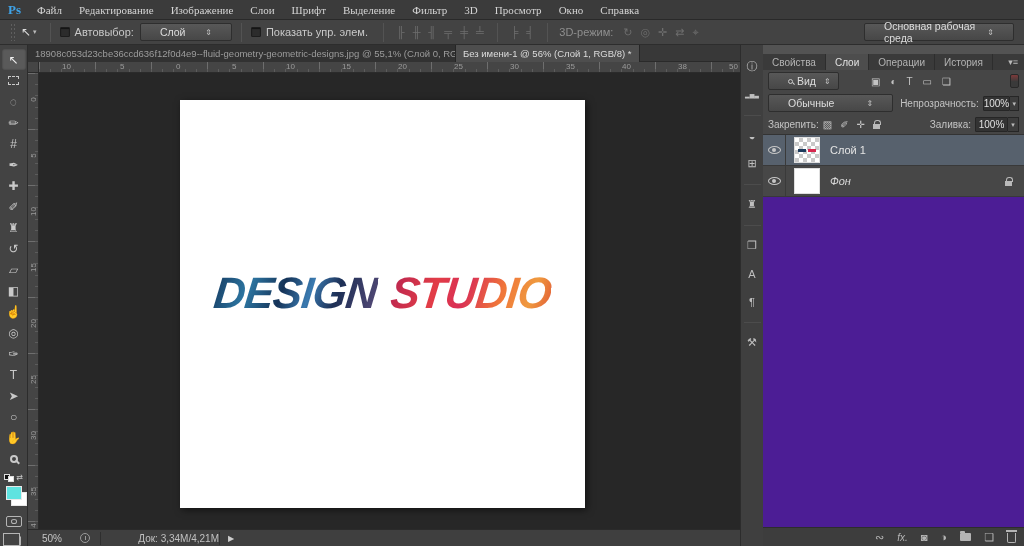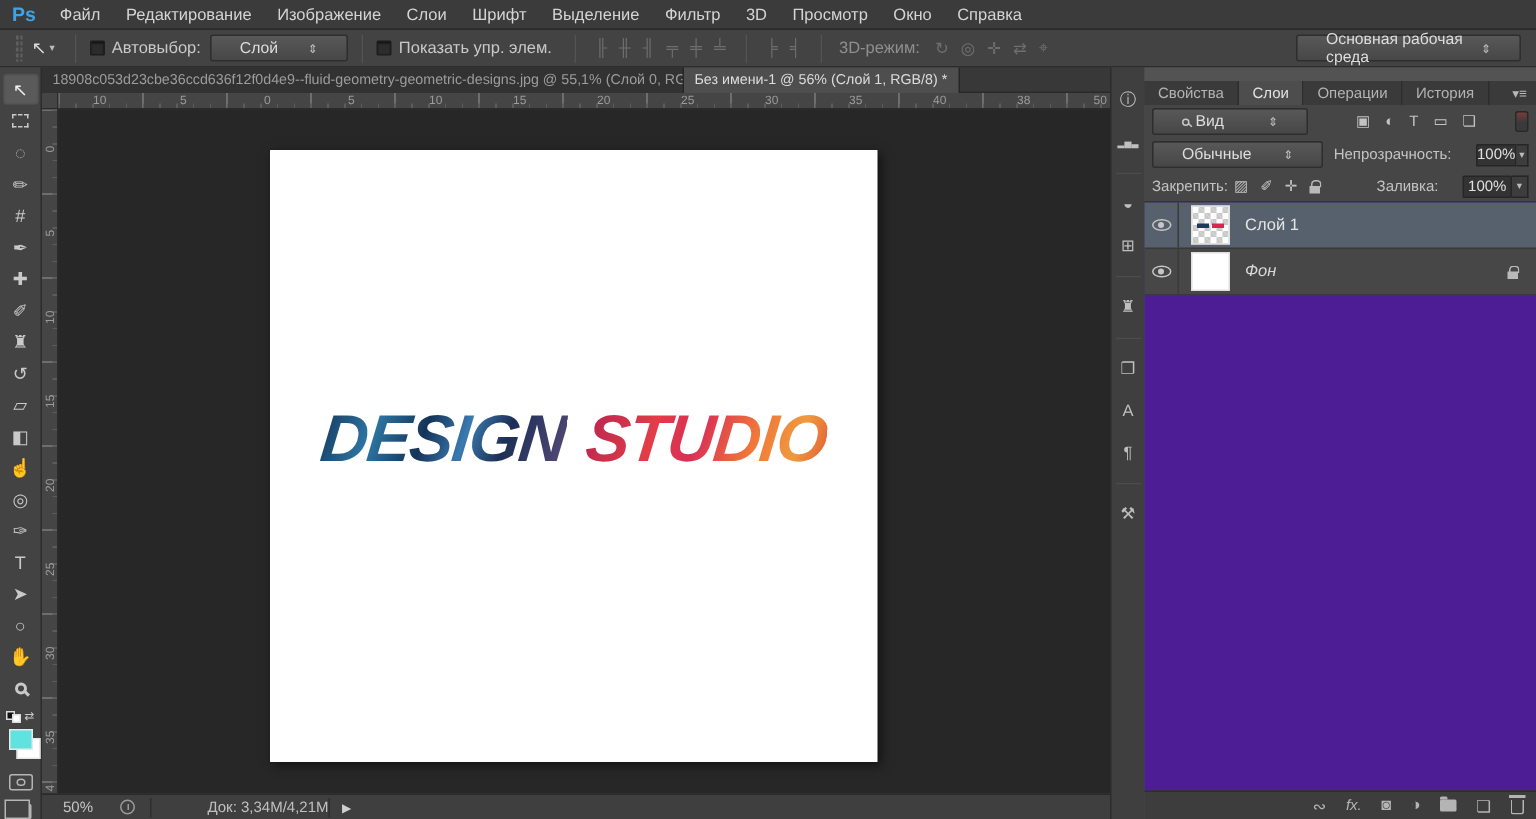--- a/index.html
+++ b/index.html
@@ -4,21 +4,21 @@
 <style>
   * { margin:0; padding:0; box-sizing:border-box; }
   html,body { background:#222; }
   #app {
     position:relative; width:1024px; height:546px; overflow:hidden;
     background:#535353; font-family:"Liberation Sans", sans-serif;
     color:#d6d6d6; font-size:11px; user-select:none;
   }
   
   .menubar { position:absolute; left:0; top:0; width:1024px; height:20px;
-    background:#3b3b3b; border-bottom:1px solid #292929; display:flex; align-items:center; padding-left:8px; }
+    background:#3b3b3b; border-bottom:1px solid #292929; display:flex; align-items:center; padding-left:8px;font-family:Liberation Serif, serif; }
   .ps-logo { color:#3fa3e8; font-weight:bold; font-size:13px; margin-right:16px; letter-spacing:0; }
   .mi { color:#d4d4d4; font-size:11px; margin-right:17px; cursor:default; }
   
   .optionsbar { position:absolute; left:0; top:20px; width:1024px; height:25px;
     background:#434343; border-bottom:1px solid #2d2d2d; display:flex; align-items:center; padding-left:10px; }
   .grip { width:5px; height:18px; margin-right:6px;
     background-image:radial-gradient(#5f5f5f 1px, transparent 1px); background-size:3px 4px; }
   .tool-glyph { font-size:12px; color:#dadada; }
   .caret { font-size:7px; color:#bbb; margin:0 4px 0 2px; }
   .cb { width:10px; height:10px; background:#2c2c2c; border:1px solid #1d1d1d;
@@ -101,30 +101,30 @@
   .dsep { width:17px; height:1px; background:#343434; border-bottom:1px solid #4c4c4c; margin:2px 0 10px; flex:none; }
   
   .panels { position:absolute; left:763px; top:45px; width:261px; height:501px; background:#464646; }
   .panels-gap { position:absolute; left:0; top:0; width:100%; height:9px; background:#535353; }
   .ptabs { position:absolute; left:0; top:9px; width:100%; height:16px; background:#3a3a3a; display:flex; align-items:stretch; }
   .ptab { padding:0 9px; display:flex; align-items:center; font-size:10px; color:#b3b3b3; background:#3a3a3a; border-right:1px solid #2d2d2d; }
   .ptab.active { background:#4d4d4d; color:#e2e2e2; }
   .pmenu { margin-left:auto; color:#b9b9b9; font-size:9px; padding:0 6px; display:flex; align-items:center; }
   .prow { position:absolute; left:0; width:100%; display:flex; align-items:center; padding:0 5px; }
   .row-filter { top:25px; height:22px; }
-  .search-select { width:104px; }
+  .search-select { width:71px; }
   .mag-sm { width:5px; height:5px; border:1px solid #c9c9c9; border-radius:50%; position:relative; margin-right:4px; flex:none; }
   .mag-sm::after { content:''; position:absolute; width:3px; height:1px; background:#c9c9c9; transform:rotate(45deg); right:-3px; bottom:-1px; }
   .ficon { color:#c3c3c3; font-size:10px; margin:0 5px; }
   .toggle { margin-left:auto; width:9px; height:14px; border-radius:2px; background:linear-gradient(#7e3a3a,#3a3a3a 55%); border:1px solid #282828; }
   .row-blend { top:47px; height:22px; }
   .blend-select { width:150px; }
   .plabel { font-size:10px; color:#c3c3c3; margin-left:7px; white-space:nowrap; }
   .valbox { width:33px; height:15px; background:#333333; border:1px solid #262626; color:#e0e0e0;
-    font-size:10px; text-align:center; line-height:13px; margin-left:16px; border-radius:1px; }
+    font-size:10px; text-align:center; line-height:13px; margin-left:4px; border-radius:1px; }
   .valcaret { width:11px; height:15px; background:#3d3d3d; border:1px solid #262626; border-left:none;
     color:#bbb; font-size:7px; text-align:center; line-height:14px; }
   .row-lock { top:69px; height:20px; }
   .licon { color:#c3c3c3; font-size:10px; margin:0 4px; }
   .lock-css { width:7px; height:5px; background:#b9b9b9; position:relative; margin:4px 4px 0; }
   .lock-css::before { content:''; position:absolute; top:-4px; left:1px; width:5px; height:4px;
     border:1px solid #b9b9b9; border-bottom:none; border-radius:3px 3px 0 0; }
   .layers-list { position:absolute; left:0; top:89px; width:100%; height:393px; background:#4c1d95; border-top:1px solid #333; }
   .lrow { position:relative; width:100%; height:31px; display:flex; align-items:center; border-bottom:1px solid #393939; background:#474747; }
   .lrow.selected { background:#57616d; }

